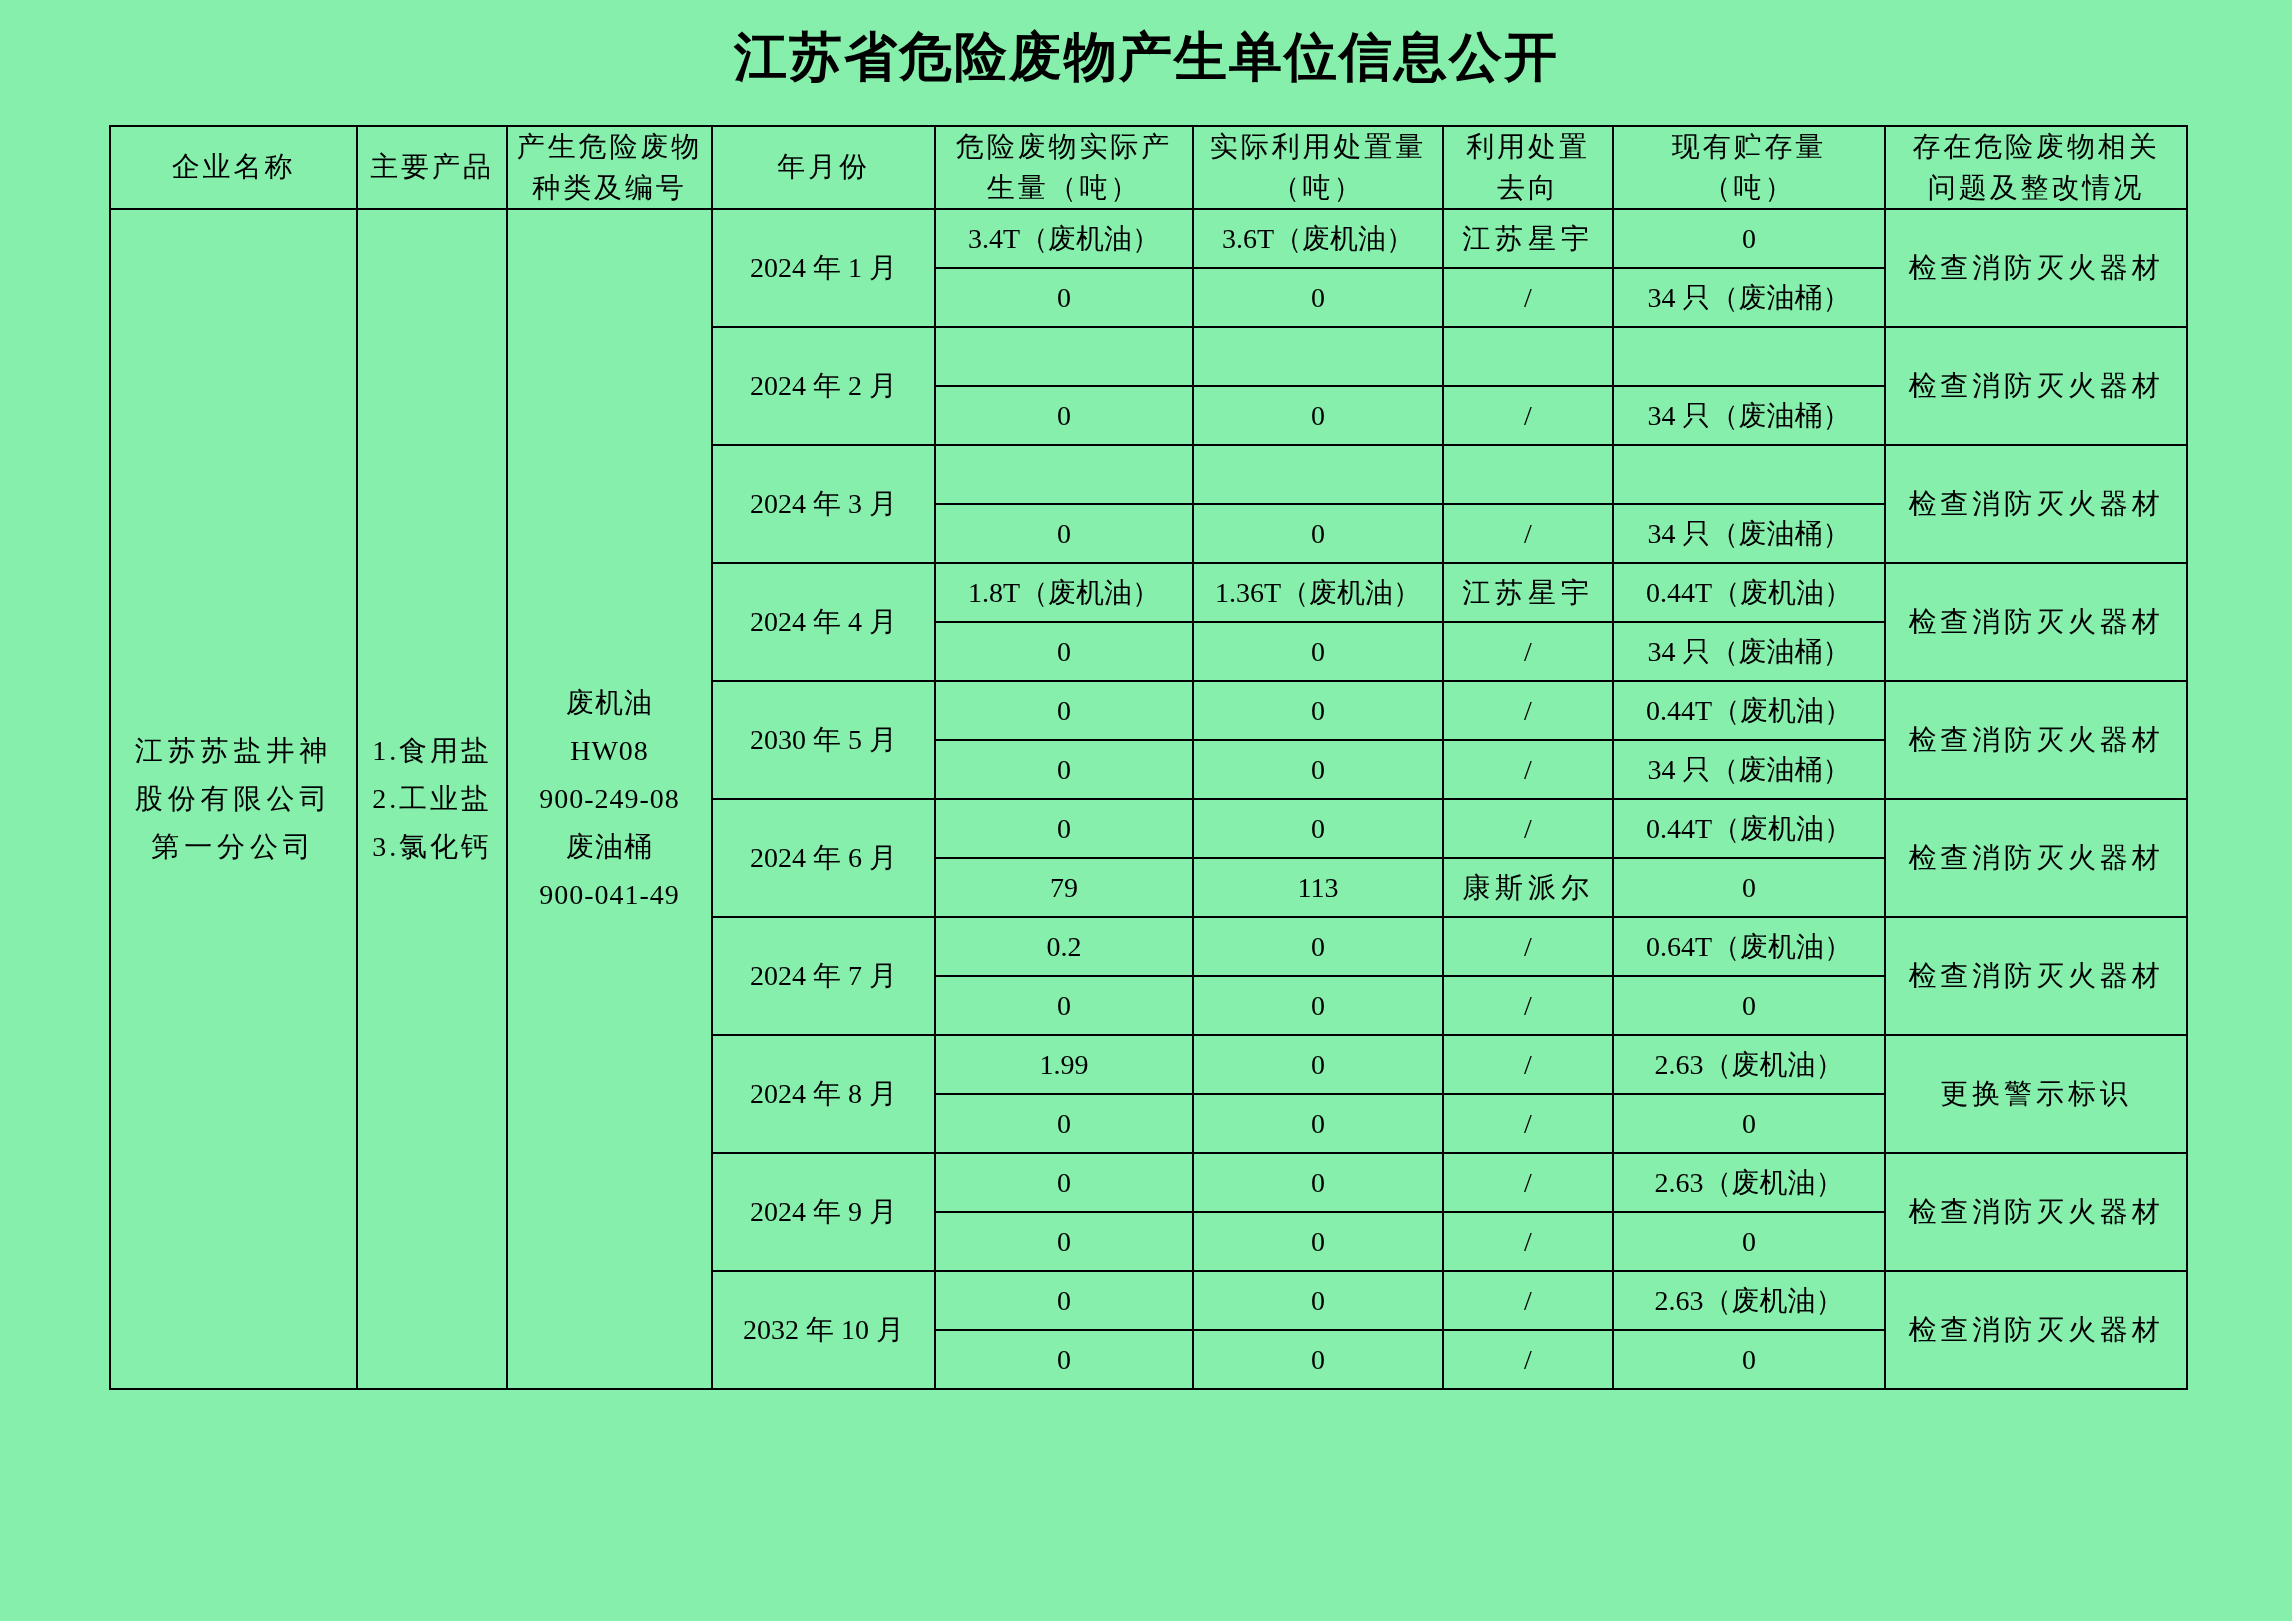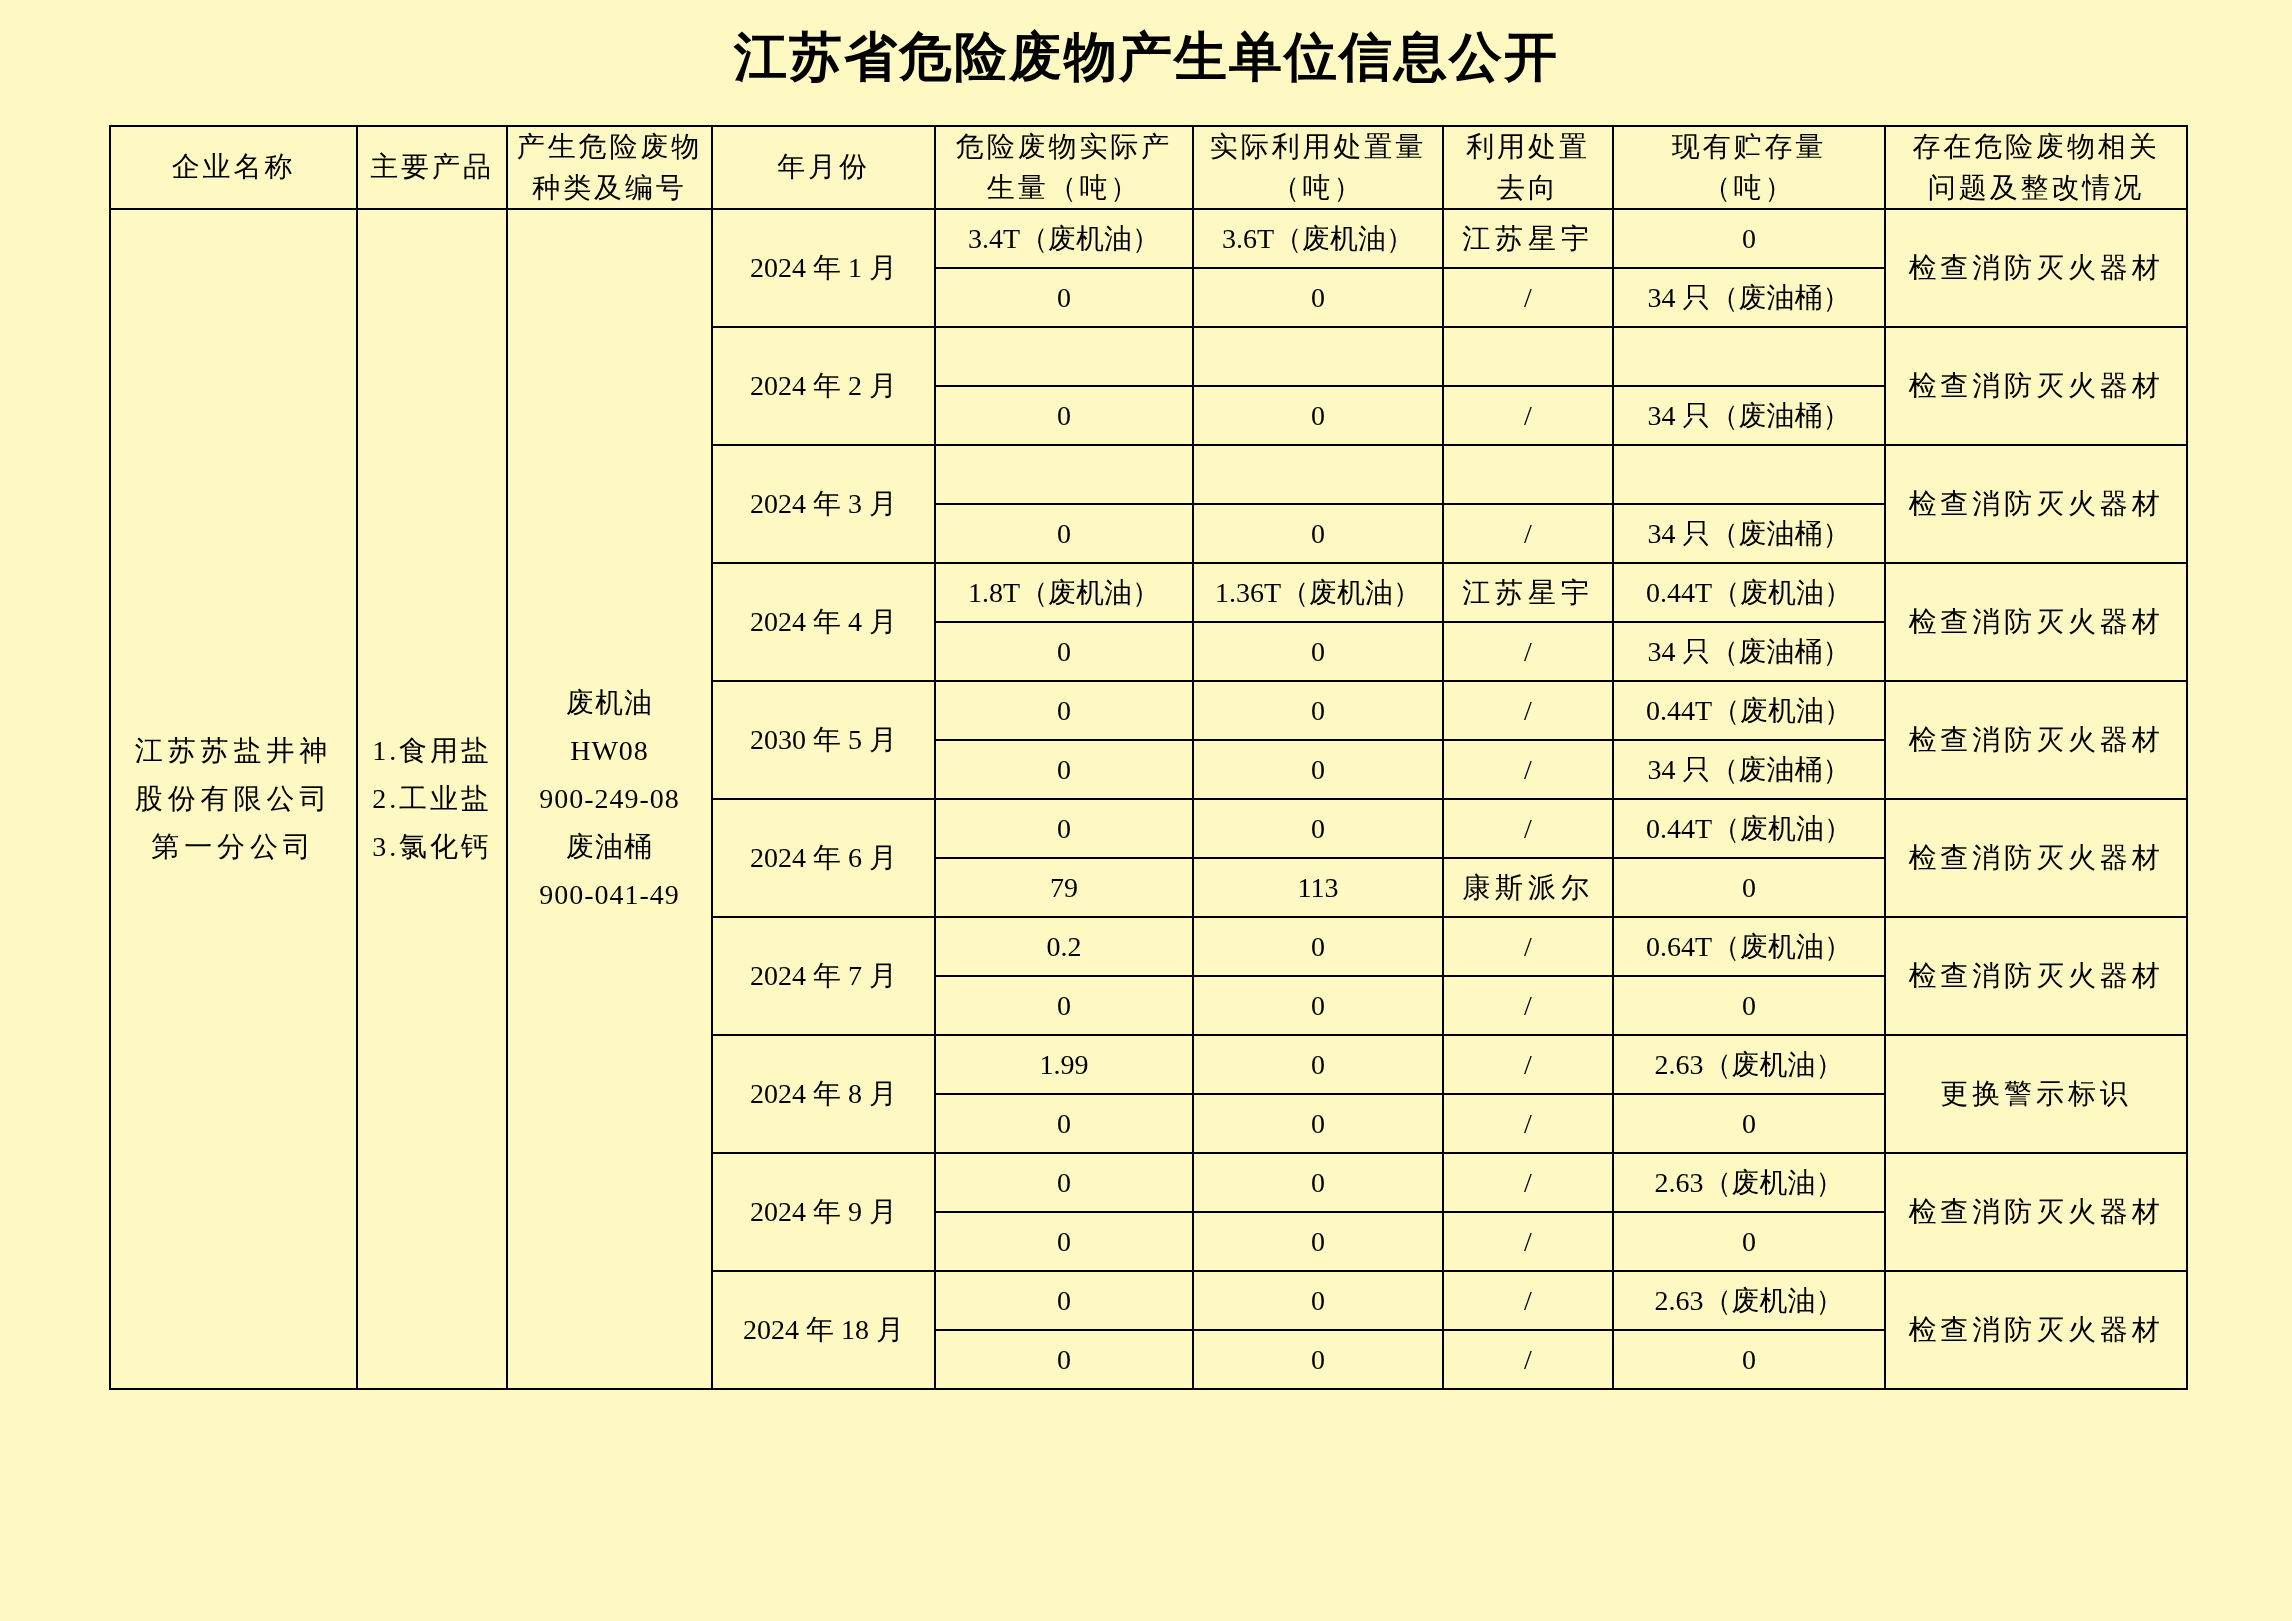--- a/index.html
+++ b/index.html
@@ -1,20 +1,20 @@
 <!DOCTYPE html>
 <html><head>
 <meta charset="utf-8">
 <style>
   html,body{margin:0;padding:0;}
   body{
     width:2293px;height:1621px;background:#ffffff;overflow:hidden;
     font-family:"Liberation Serif","DejaVu Serif",serif;color:#000;
   }
-  .page{position:relative;width:2293px;height:1621px;background:#fef9c3;}
+  .page{position:relative;width:2293px;height:1621px;background:#86efac;}
   h1.title{
     margin:0;position:absolute;left:0;top:21.6px;width:2293px;
     text-align:center;font-size:53px;font-weight:bold;letter-spacing:2px;
     font-family:"Liberation Serif","DejaVu Serif",serif;
   }
   table.main{
     position:absolute;left:109px;top:125px;
     border-collapse:collapse;table-layout:fixed;width:2077px;
     font-size:28px;
   }
@@ -202,21 +202,21 @@
       <td rowspan="2" class="mb remark">检查消防灭火器材</td>
     </tr>
     <tr class="r">
       <td>0</td>
       <td>0</td>
       <td>/</td>
       <td>0</td>
     </tr>
 
     <tr class="r">
-      <td rowspan="2" class="mb">2024 年 18 月</td>
+      <td rowspan="2" class="mb">2032 年 10 月</td>
       <td class="mb">0</td>
       <td class="mb">0</td>
       <td class="mb">/</td>
       <td class="mb">2.63（废机油）</td>
       <td rowspan="2" class="mb remark">检查消防灭火器材</td>
     </tr>
     <tr class="r">
       <td>0</td>
       <td>0</td>
       <td>/</td>

